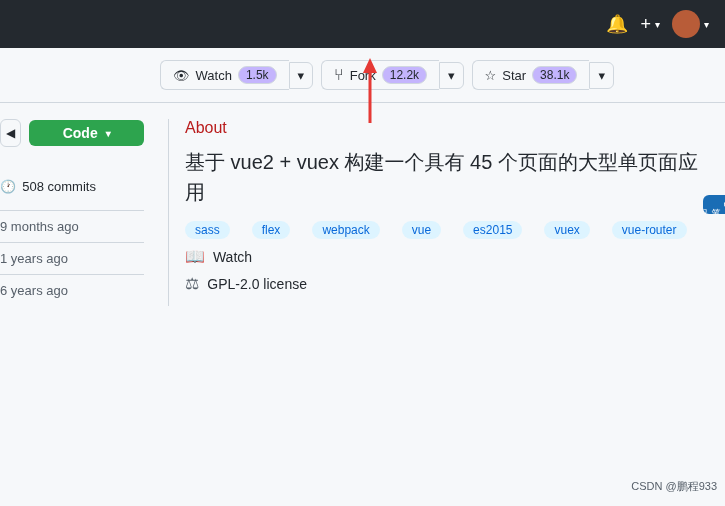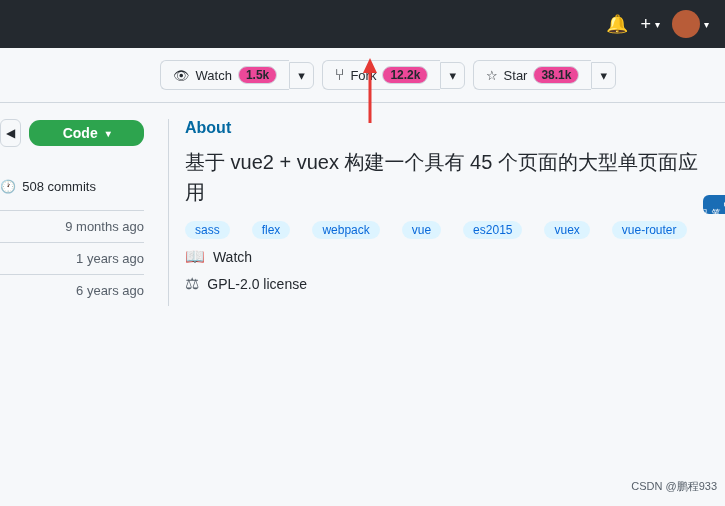--- a/index.html
+++ b/index.html
@@ -68,26 +68,26 @@
     }
     .btn-main {
       border-radius: 6px 0 0 6px;
       border-right: none;
     }
     .btn-caret {
       border-radius: 0 6px 6px 0;
       padding: 5px 8px;
     }
     .btn-count {
-      background: #ec4899;
+      background: #c4b5fd;
       border: 1px solid #d0d7de;
       border-radius: 20px;
       padding: 1px 7px;
       font-size: 12px;
-      font-weight: 700;
+      font-weight: 400;
     }
 
     
     .arrow-container {
       position: absolute;
       top: 48px;
       left: 330px;
       pointer-events: none;
     }
     .arrow-svg {
@@ -100,21 +100,21 @@
       display: flex;
       padding: 16px 0 0 0;
     }
     .code-btn {
       display: flex;
       align-items: center;
       gap: 8px;
       padding: 5px 14px;
       font-size: 14px;
       border: none;
-      border-radius: 11px;
+      border-radius: 6px;
       background: #2da44e;
       cursor: pointer;
       color: white;
       font-weight: 600;
       width: 100%;
       justify-content: center;
       margin-bottom: 16px;
     }
     .code-btn .caret { font-size: 10px; }
     .back-btn {
@@ -139,41 +139,40 @@
       font-size: 13px;
       color: #24292f;
       margin-bottom: 16px;
     }
     .commits-icon { color: #57606a; }
 
     .time-list {
       display: flex;
       flex-direction: column;
       gap: 0;
-      text-align: right;
     }
     .time-item {
       padding: 8px 0;
       font-size: 13px;
       color: #57606a;
       border-top: 1px solid #d0d7de;
     }
 
     
     .about-panel {
       flex: 1;
       padding: 0 16px;
       border-left: 1px solid #d0d7de;
       margin-left: 8px;
     }
     .about-title {
       font-size: 16px;
-      font-weight: 700;
+      font-weight: 400;
       margin-bottom: 10px;
-      color: #0369a1;
+      color: #b91c1c;
     }
     .about-desc {
       font-size: 20px;
       color: #24292f;
       margin-bottom: 14px;
       line-height: 1.5;
     }
     .tags {
       display: flex;
       flex-wrap: wrap;

